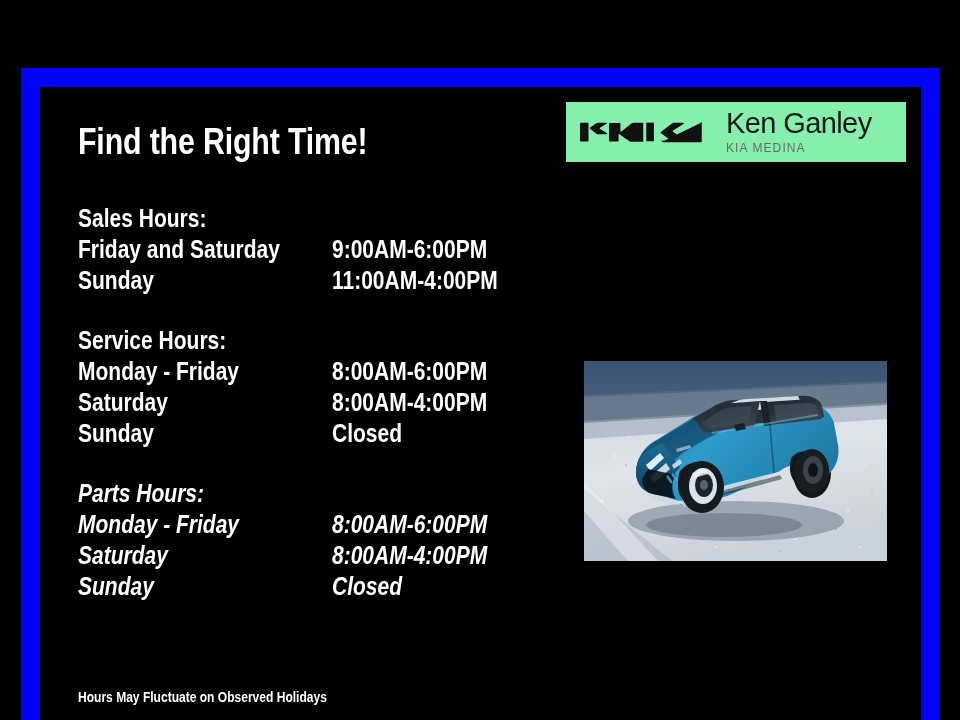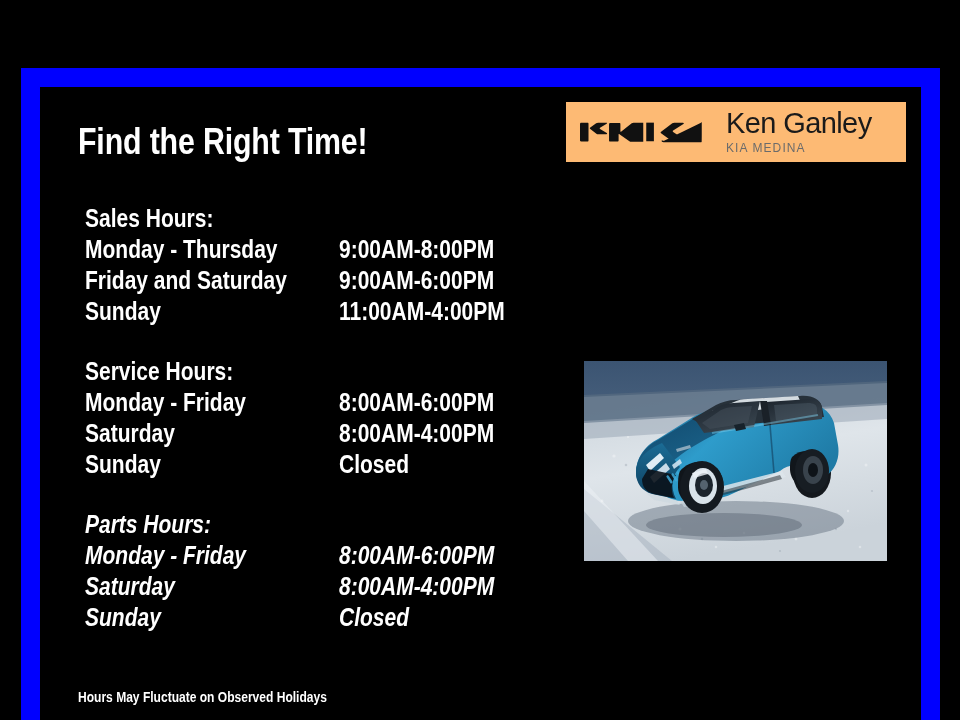--- a/index.html
+++ b/index.html
@@ -31,21 +31,21 @@
     color:#ffffff;
     letter-spacing:-0.2px;
     transform:scaleX(0.82);
     transform-origin:left center;
     white-space:nowrap;
     line-height:1.05;
   }
   
   #hours {
     position:absolute;
-    left:85px; top:155px;
+    left:78px; top:155px;
     width:470px;
   }
   .hours-section { margin-bottom:29px; }
   .hours-section:last-child { margin-bottom:0;font-style:italic; }
   .sec-head {
     font-size:25px;
     font-weight:bold;
     color:#ffffff;
     transform:scaleX(0.84);
     transform-origin:left center;
@@ -81,21 +81,21 @@
     transform:scaleX(0.86);
     transform-origin:left center;
     white-space:nowrap;
   }
 
   
   #logo-plate {
     position:absolute;
     left:566px; top:54px;
     width:340px; height:60px;
-    background:#fdba74;
+    background:#86efac;
     display:flex;
     align-items:center;
   }
   #kia-mark {
     margin-left:14px;
     width:122px; height:32px;
     flex:none;
   }
   #logo-text {
     margin-left:24px;
@@ -134,24 +134,20 @@
 <div id="slide">
 
   <div id="frame"></div>
 
   <div id="title">Find the Right Time!</div>
 
   <div id="hours">
 
     <div class="hours-section">
       <div class="sec-head">Sales Hours:</div>
-      <div class="hours-row">
-        <span class="day">Monday - Thursday</span>
-        <span class="time">9:00AM-8:00PM</span>
-      </div>
       <div class="hours-row">
         <span class="day">Friday and Saturday</span>
         <span class="time">9:00AM-6:00PM</span>
       </div>
       <div class="hours-row">
         <span class="day">Sunday</span>
         <span class="time">11:00AM-4:00PM</span>
       </div>
     </div>
 

